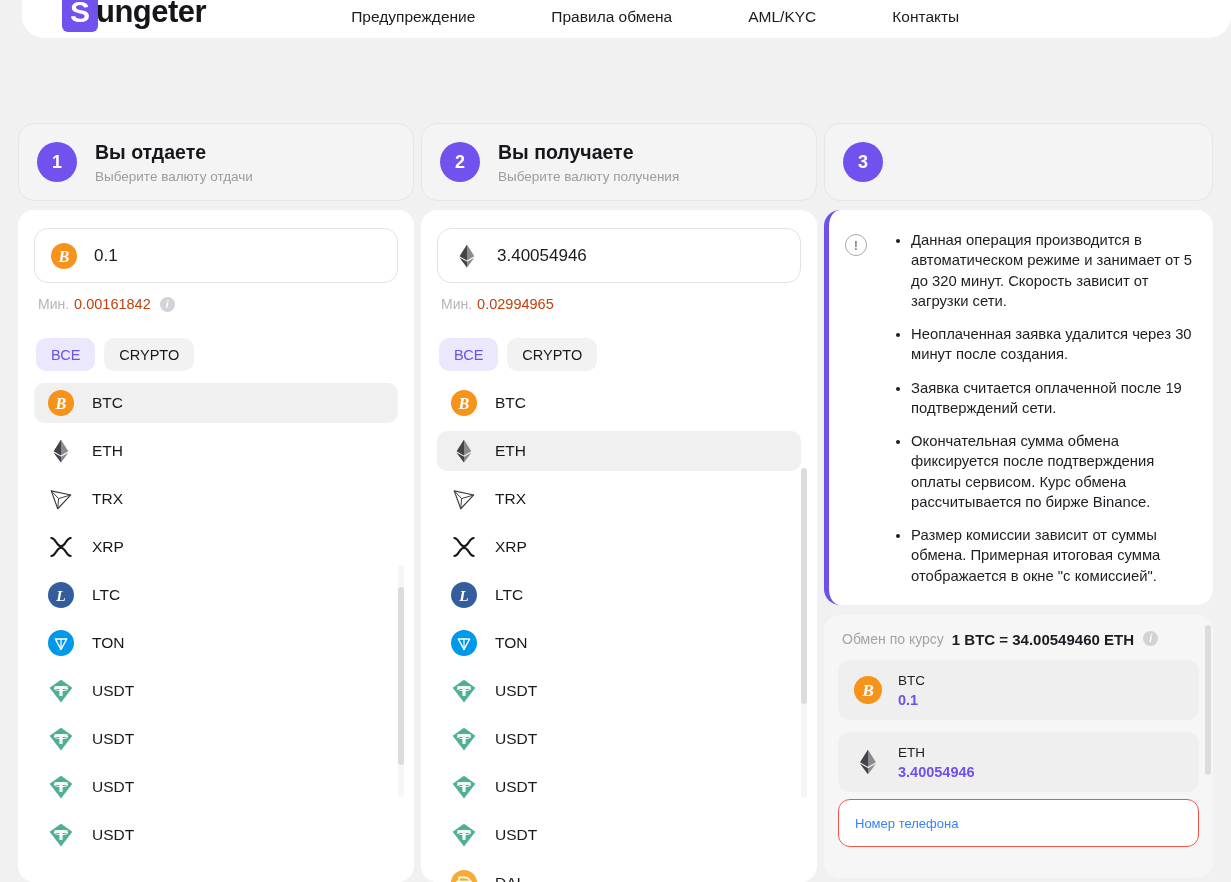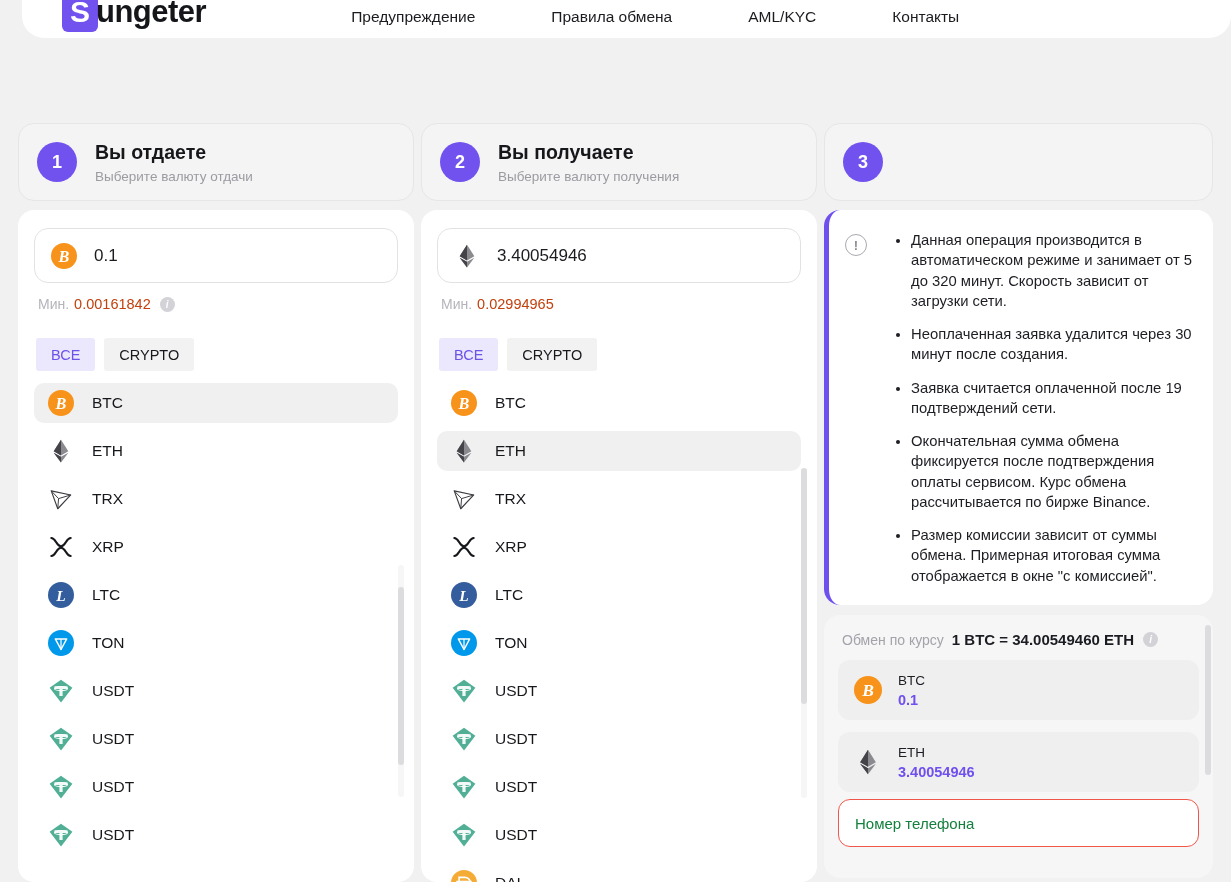--- a/index.html
+++ b/index.html
@@ -92,21 +92,21 @@
     width: 15px; height: 15px; border-radius: 50%;
     background: #d2d2d7; color:#fff;
     font-size: 10px; font-style: italic; font-weight: 700;
     display: inline-flex; align-items: center; justify-content: center;
     margin-left: 9px;
   }
 
   
   .pills { display: flex; gap: 9px; margin-top: 26px; padding-left: 2px; }
   .pill {
-    height: 33px; padding: 0 15px; border-radius: 3px;
+    height: 33px; padding: 0 15px; border-radius: 10px;
     display: flex; align-items: center; justify-content: center;
     font-size: 14.5px; background: #f2f2f3; color: #18191d;
     cursor: pointer; white-space: nowrap;
   }
   .pill.active { background: #ebe7fd; color: #6d52e8; }
 
   
   .cur-list { margin-top: 12px; position: relative; }
   .cur-row {
     display: flex; align-items: center;
@@ -157,38 +157,38 @@
 
   .rate-card {
     background: #f6f6f7;
     border-radius: 16px;
     margin-top: 10px;
     padding: 16px 14px 14px 14px;
     height: 263px;
     position: relative;
     overflow: hidden;
   }
-  .rate-line { display: flex; align-items: center; padding-left: 4px; }
+  .rate-line { display: flex; padding-left: 4px; }
   .rate-label { font-size: 14px; color: #a3a3aa; }
   .rate-val { font-size: 15px; font-weight: 700; color: #1b1c21; margin-left: 8px; }
   .sum-row {
     background: #efeff0; border-radius: 12px;
     height: 60px; display: flex; align-items: center;
     padding: 0 16px; margin-top: 12px;
   }
   .sum-text { margin-left: 16px; }
   .sum-sym { font-size: 13.5px; color: #1d1e23; line-height: 1.3; }
   .sum-amt { font-size: 14.5px; color: #6f4fee; font-weight: 700; margin-top: 3px; }
   .field-label { font-size: 13.5px; font-weight: 700; color: #16171b; margin-top: 18px; padding-left: 2px; }
   .phone-input {
     margin-top: 7px; height: 48px;
     border: 1.6px solid #f0564a; border-radius: 12px;
     background: #fff; display: flex; align-items: center;
     padding: 0 16px;
-    font-size: 15px; color: #15803d;
+    font-size: 13px; color: #3b82f6;
   }
 </style>
 </head>
 <body>
 
 <div class="page">
 
   <div class="header">
     <div class="brand">
       <span class="brand-badge">S</span>

